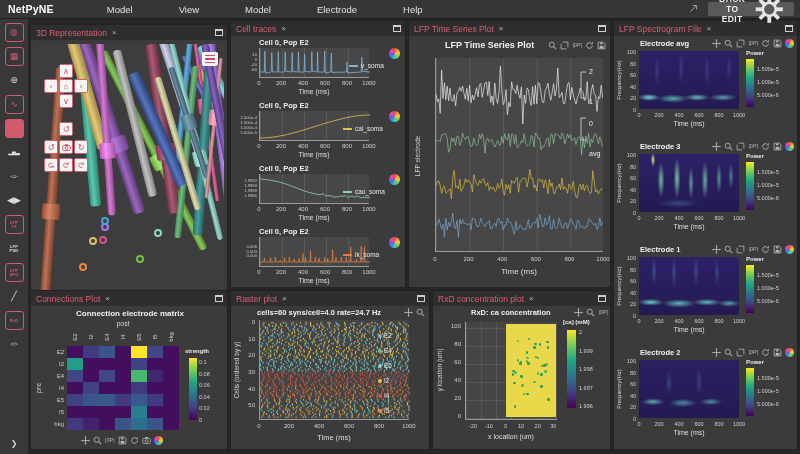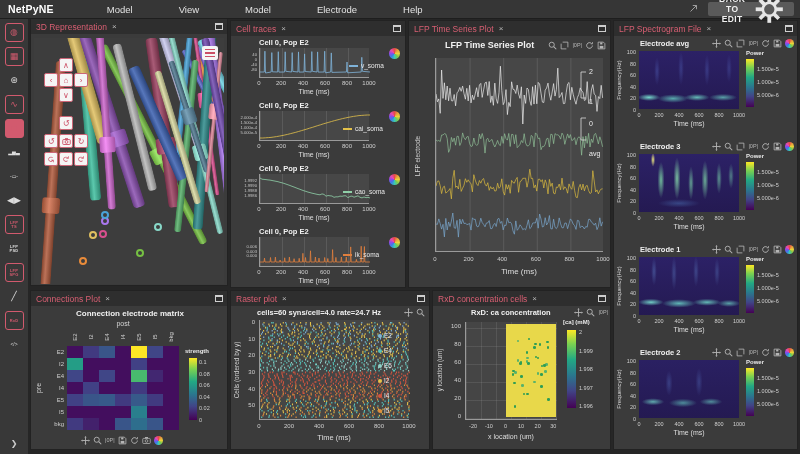--- a/index.html
+++ b/index.html
@@ -167,21 +167,21 @@
         <div class="sb-btn active">
           <span class="tx">RxD</span>
         </div>
         <div class="sb-btn" style="font-size: 5px;">&lt;/&gt;</div>
       </div>
     <div id="sb-chevron">❯</div>
   </div>
 
   <div id="main">
 
-    <div class="panel" id="panel-rep3d" style="left:2px;top:0;width:198px;height:268px;">
+    <div class="panel" id="panel-rep3d" style="left:2px;top:6px;width:198px;height:268px;">
       <div class="panel-header">
         <span class="panel-title">3D Representation</span>
         <span class="panel-close">×</span>
         <span class="winicon"></span>
       </div>
       <div class="panel-body" style="height:253px;">
         <div id="rep3d-canvas">
             <div class="tube" style="left: 160px; top: 20px; width: 9px; height: 173px; background: linear-gradient(90deg, rgba(0, 0, 0, 0.25), rgba(255, 255, 255, 0.15) 40%, rgba(0, 0, 0, 0.3)), rgb(233, 139, 58); transform: rotate(-22deg); transform-origin: 50% 0px;"></div>
             <div class="tube" style="left: 162px; top: 8px; width: 6px; height: 197px; background: linear-gradient(90deg, rgba(0, 0, 0, 0.25), rgba(255, 255, 255, 0.15) 40%, rgba(0, 0, 0, 0.3)), rgb(127, 95, 211); transform: rotate(-20deg); transform-origin: 50% 0px;"></div>
             <div class="tube" style="left: 43px; top: 10px; width: 11px; height: 153px; background: linear-gradient(90deg, rgba(0, 0, 0, 0.25), rgba(255, 255, 255, 0.15) 40%, rgba(0, 0, 0, 0.3)), rgb(63, 191, 159); transform: rotate(-5deg); transform-origin: 50% 0px;"></div>
@@ -871,21 +871,21 @@
           <span class="xtick" style="left: 88px; top: 117px;">400</span>
           <span class="xtick" style="left: 118px; top: 117px;">600</span>
           <span class="xtick" style="left: 148px; top: 117px;">800</span>
           <span class="xtick" style="left: 178px; top: 117px;">1000</span>
           <span class="xlabel" style="left: 103px; top: 127px; font-size: 7.5px;">Time (ms)</span>
         </div>
     </div>
 
     <div class="panel" id="panel-rxd" style="left:404px;top:272px;width:179px;height:160px;">
       <div class="panel-header">
-        <span class="panel-title">RxD concentration cells</span>
+        <span class="panel-title">RxD concentration plot</span>
         <span class="panel-close">×</span>
         <span class="winicon"></span>
       </div>
       <div class="panel-body" id="rxd-body" style="height:145px;">
           <div class="ptitle" style="left: 38px; top: 2px; font-size: 7.5px;">RxD: ca concentration</div>
           <div class="mbar" style="right: 2px; top: 2px;">
             <span class="mbi">
               <svg viewBox="0 0 12 12" fill="#b5b5b5">
                 <rect x="5.4" y="1.6" width="1.2" height="8.8"></rect>
                 <rect x="1.6" y="5.4" width="8.8" height="1.2"></rect>

